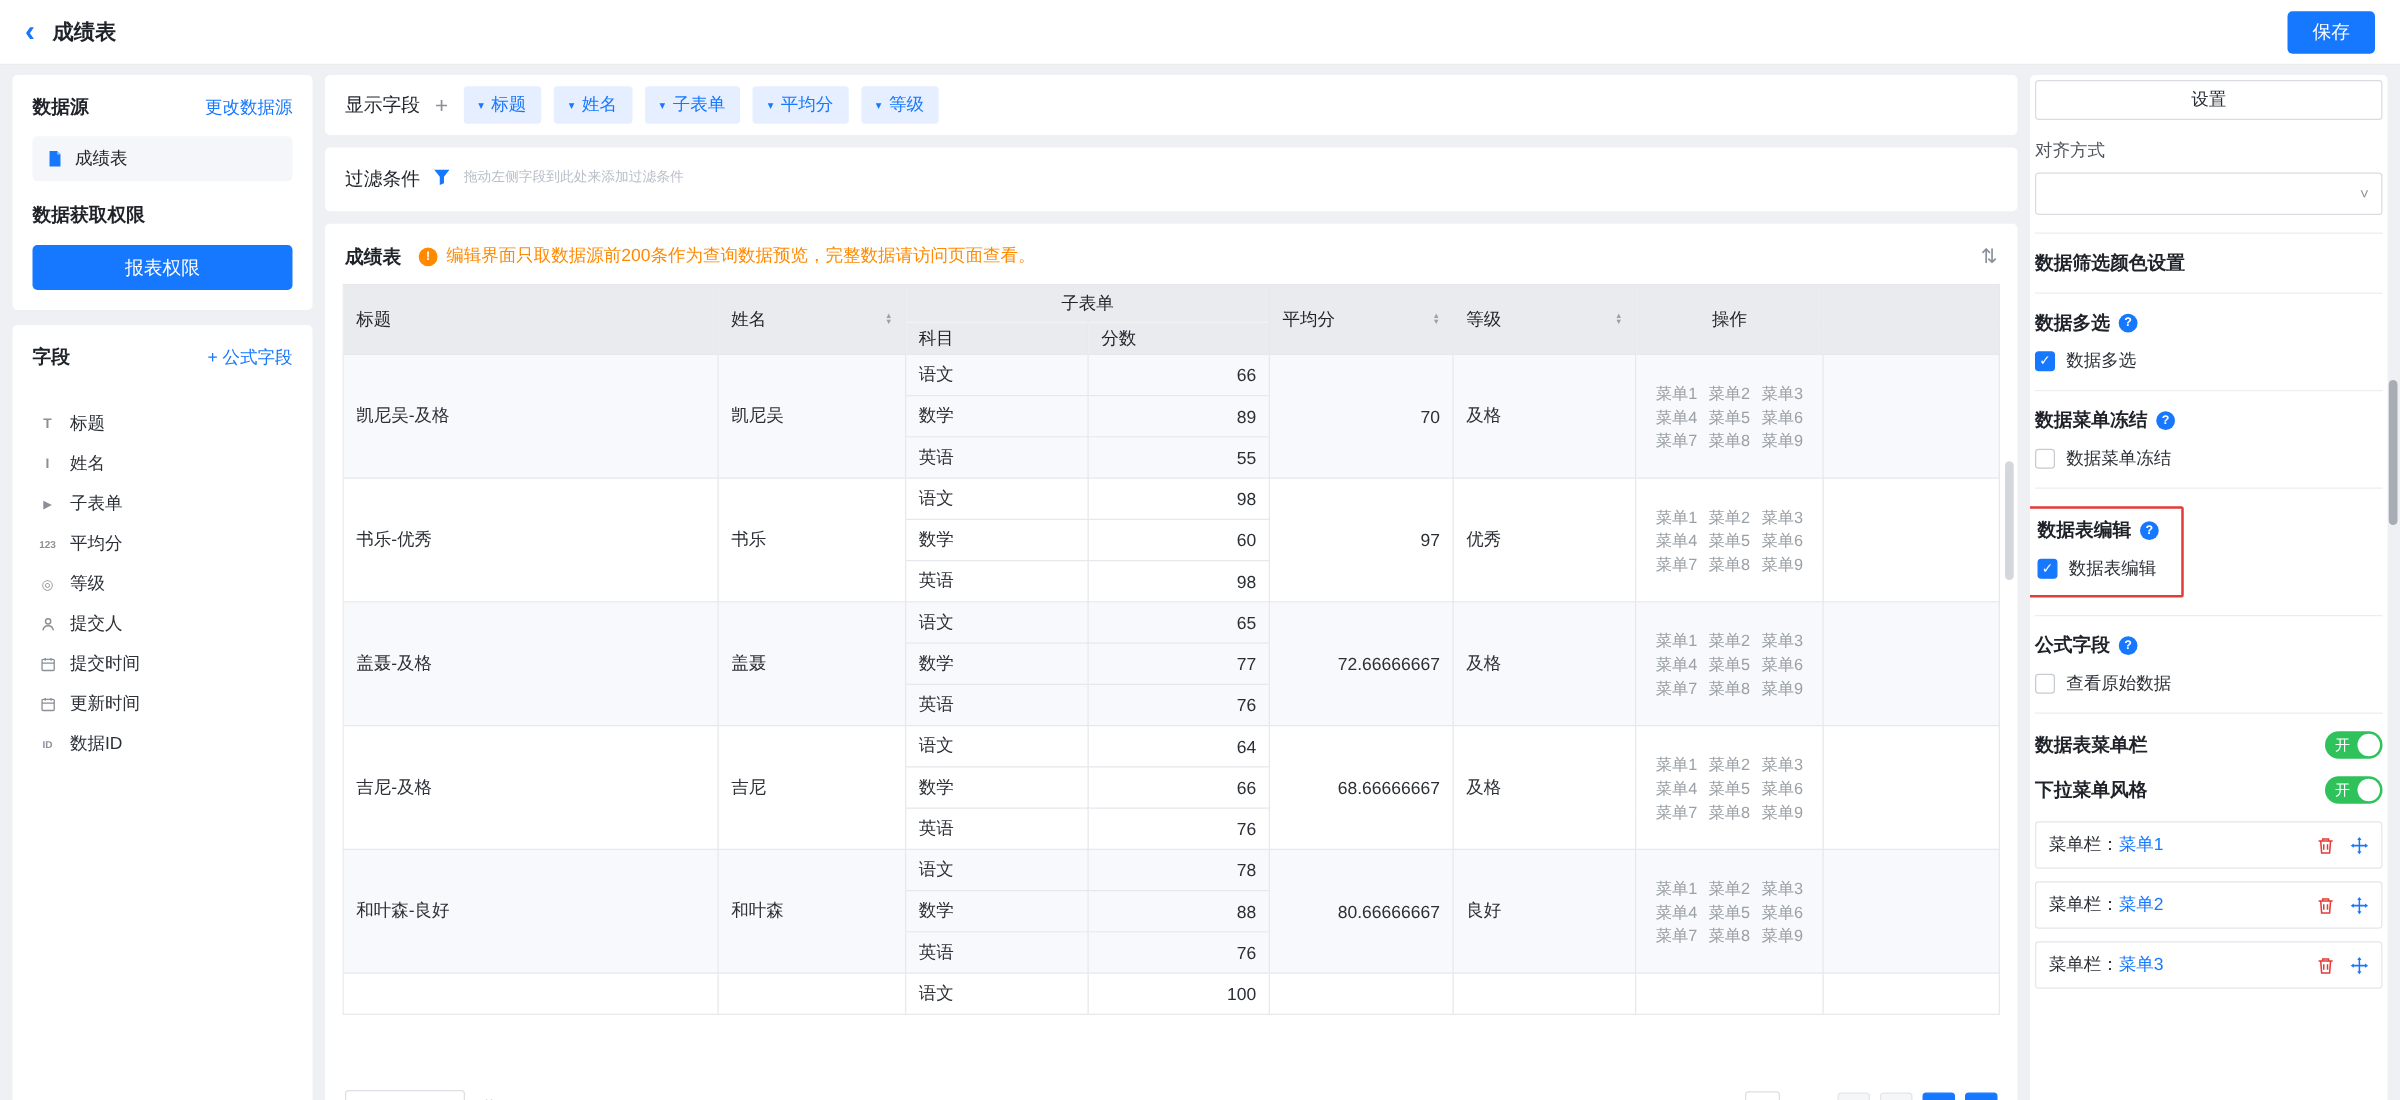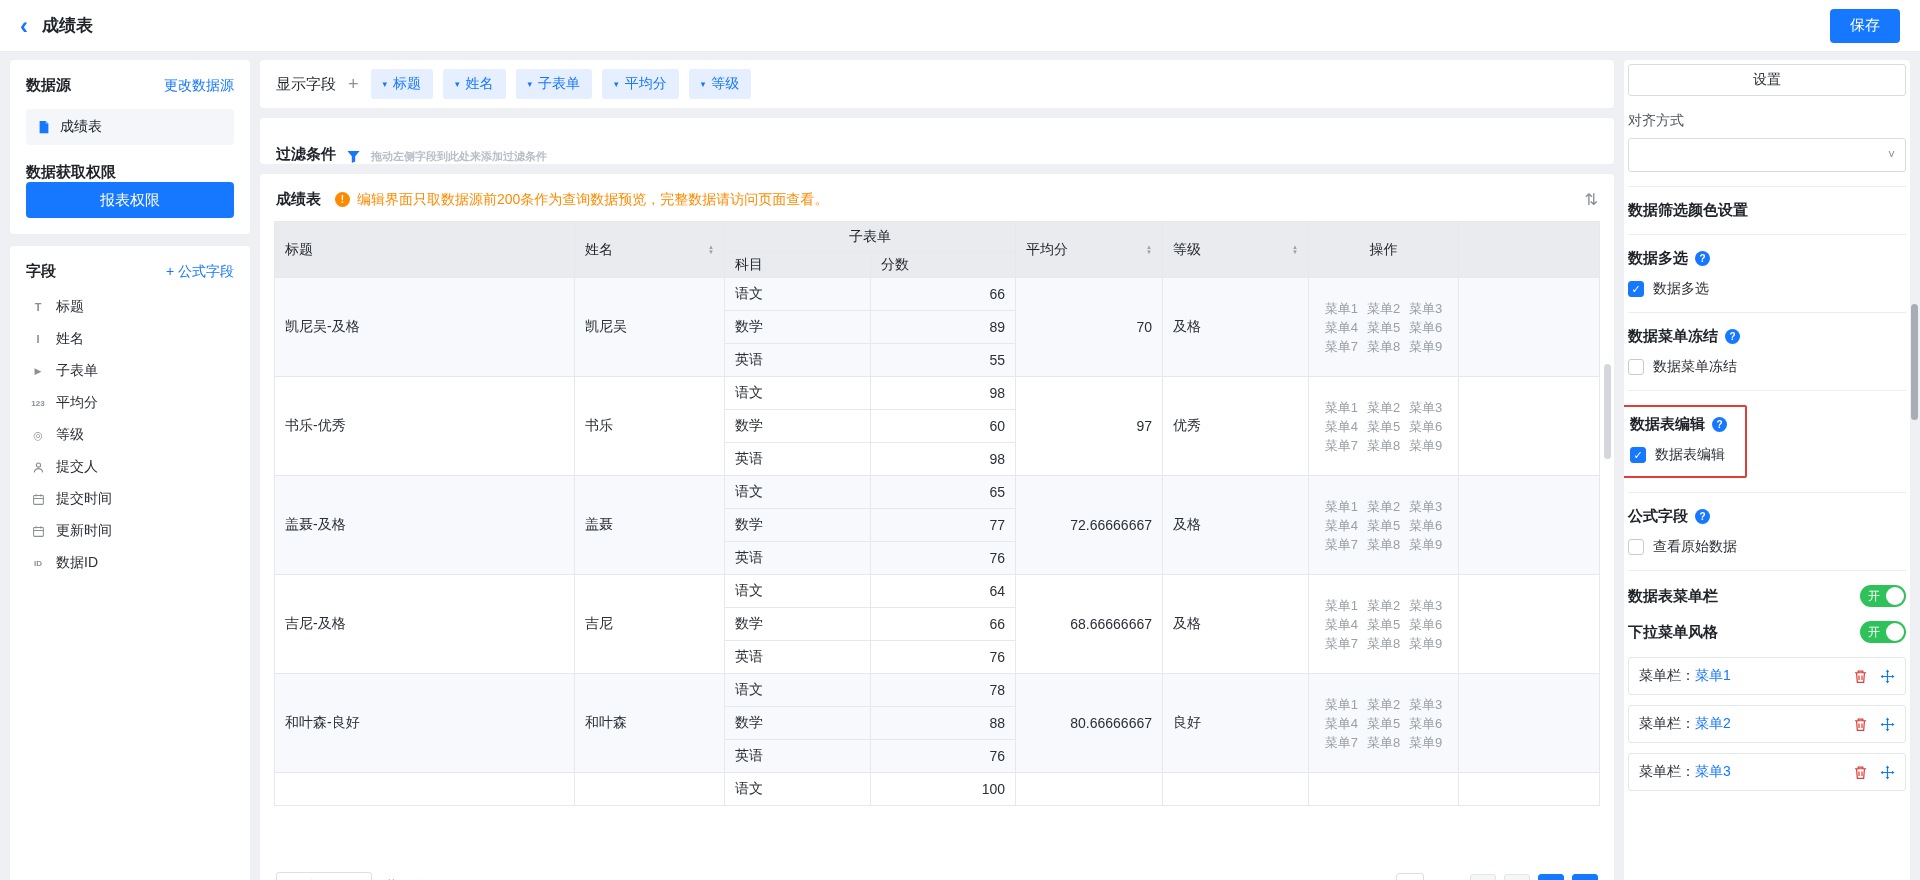--- a/index.html
+++ b/index.html
@@ -24,35 +24,35 @@
   
   .content{display:flex;height:872px;padding:8px 10px;gap:10px;position:relative;}
   .left-col{width:240px;flex-shrink:0;display:flex;flex-direction:column;gap:12px;}
   .main-col{flex:1;min-width:0;display:flex;flex-direction:column;gap:10px;}
   .right-col{width:286px;flex-shrink:0;padding:4px;overflow:hidden;position:relative;}
 
   
   .ds-card{padding:16px;}
   .ds-head{margin-bottom:14px;}
   .ds-item{background:#f4f6f9;border-radius:4px;height:36px;display:flex;align-items:center;gap:8px;padding:0 10px;font-size:14px;margin-bottom:18px;cursor:pointer;}
-  .perm-title{font-size:15px;}
+  .perm-title{margin-bottom:14px;font-size:15px;}
   .blue-btn{width:100%;background:var(--primary);color:#fff;border:none;border-radius:4px;height:36px;font-size:15px;cursor:pointer;}
   .fields-card{flex:1;padding:16px;overflow:hidden;}
-  .fields-head{margin-bottom:10px;}
+  .fields-head{margin-bottom:28px;}
   .field-item{display:flex;align-items:center;gap:10px;height:32px;font-size:14px;color:#2b2f36;cursor:pointer;border-radius:3px;padding:0 4px;}
   .field-icon{width:16px;display:inline-flex;align-items:center;justify-content:center;color:#8a8f99;flex-shrink:0;}
   .glyph{font-size:11px;color:#8a8f99;font-weight:bold;}
 
   
   .df-bar{display:flex;align-items:center;gap:12px;padding:9px 16px;min-height:48px;}
   .plus-icon{color:#8a8f99;font-size:18px;cursor:pointer;}
   .tags{display:flex;gap:10px;}
   .tag{background:#e6efff;color:var(--primary);border-radius:3px;height:30px;display:inline-flex;align-items:center;gap:6px;padding:0 12px;font-size:14px;cursor:pointer;}
   .tag .caret{font-size:9px;}
-  .filter-bar{display:flex;align-items:flex-end;gap:10px;padding:0 16px;min-height:46px;font-weight:bold;}
+  .filter-bar{display:flex;align-items:flex-start;gap:10px;padding:16px 16px;min-height:46px;}
   .hint{color:#b9bec8;font-size:11px;}
 
   
   .table-card{flex:1;padding:8px 14px 12px;display:flex;flex-direction:column;position:relative;}
   .table-title-row{display:flex;align-items:center;gap:14px;padding:8px 2px 12px;}
   .warning{color:var(--warning);font-size:14px;display:flex;align-items:center;gap:7px;}
   .warn-icon{width:15px;height:15px;border-radius:50%;background:var(--warning);color:#fff;font-size:10px;display:inline-flex;align-items:center;justify-content:center;font-weight:bold;flex-shrink:0;}
   .sort-global{margin-left:auto;color:#8a8f99;font-size:16px;cursor:pointer;}
   .table-viewport{flex:1;overflow:hidden;}
   table{border-collapse:collapse;width:100%;table-layout:fixed;}

